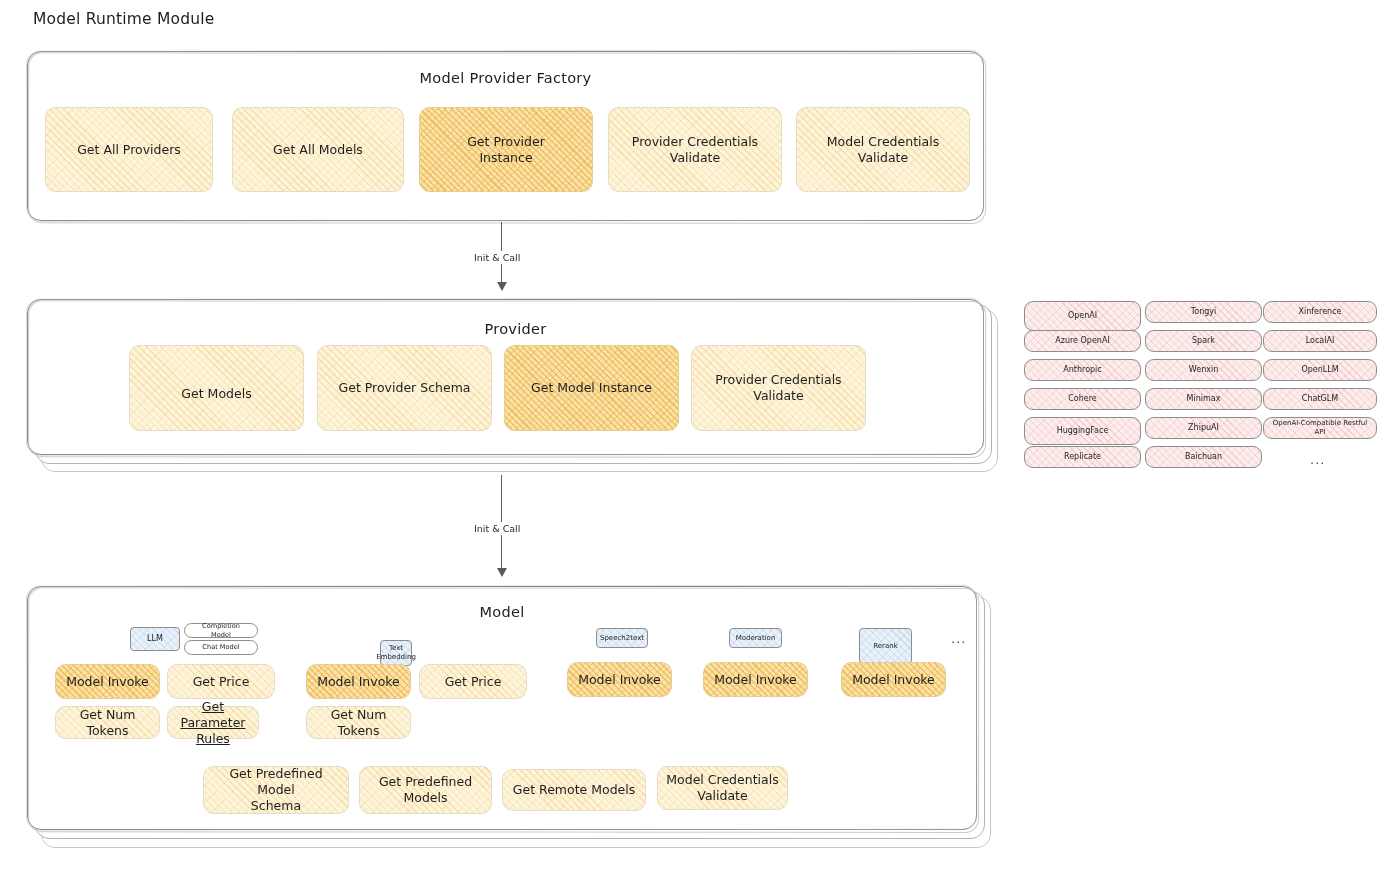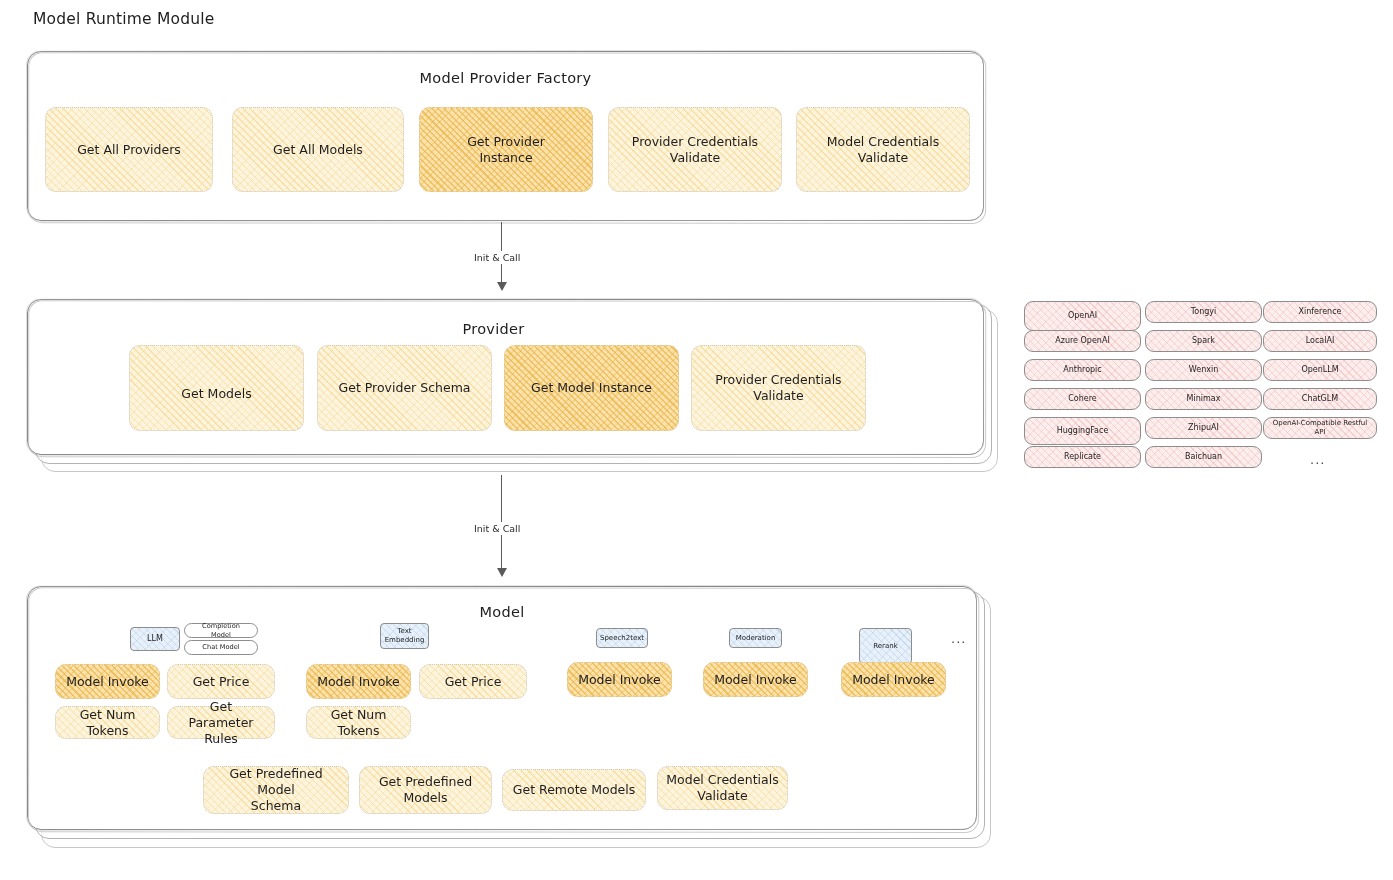--- a/index.html
+++ b/index.html
@@ -172,21 +172,21 @@
 Validate</span>
 </div>
 
 <div class="arrow-line" style="left:501px; top:222px; height:64px;"></div>
 <div class="arrow-head" style="left:497px; top:282px;"></div>
 <div class="arrow-label" style="left:470px; top:251px;">Init &amp; Call</div>
 
 <div class="stack-layer" style="left:41px; top:309px; width:957px; height:163px; opacity:.55;"></div>
 <div class="stack-layer" style="left:35px; top:304px; width:957px; height:160px; opacity:.75;"></div>
 <div class="sketch-panel" style="left:27px; top:299px; width:957px; height:156px;"></div>
-<div class="panel-title" style="left:15px; width:957px; top:321px;">Provider</div>
+<div class="panel-title" style="left:37px; width:957px; top:321px;">Provider</div>
 
 <div class="node n-yellow" style="left:129px; top:345px; width:175px; height:86px; font-size:12.5px;">
   <span style="white-space:pre-line;margin-top:12px;">Get Models</span>
 </div>
 <div class="node n-yellow" style="left:317px; top:345px; width:175px; height:86px; font-size:12.5px;">
   <span style="white-space:pre-line;">Get Provider Schema</span>
 </div>
 <div class="node n-gold" style="left:504px; top:345px; width:175px; height:86px; font-size:12.5px;">
   <span style="white-space:pre-line;">Get Model Instance</span>
 </div>
@@ -271,26 +271,26 @@
 
 <div class="node n-gold" style="left:55px; top:664px; width:105px; height:35px; font-size:12.5px;">
   <span style="white-space:pre-line;">Model Invoke</span>
 </div>
 <div class="node n-yellow" style="left:167px; top:664px; width:108px; height:35px; font-size:12.5px;">
   <span style="white-space:pre-line;">Get Price</span>
 </div>
 <div class="node n-yellow" style="left:55px; top:706px; width:105px; height:33px; font-size:12.5px;">
   <span style="white-space:pre-line;">Get Num Tokens</span>
 </div>
-<div class="node n-yellow" style="left:167px; top:706px; width:108px; height:33px; font-size:12.5px;">
+<div class="node n-yellow" style="left:167px; top:706px; width:92px; height:33px; font-size:12.5px;text-decoration:underline;">
   <span style="white-space:pre-line;">Get Parameter
 Rules</span>
 </div>
 
-<div class="node n-blue" style="left:380px; top:623px; width:49px; height:26px; font-size:7px;">
+<div class="node n-blue" style="left:380px; top:640px; width:32px; height:26px; font-size:7px;">
   <span style="white-space:pre-line;">Text
 Embedding</span>
 </div>
 <div class="node n-gold" style="left:306px; top:664px; width:105px; height:35px; font-size:12.5px;">
   <span style="white-space:pre-line;">Model Invoke</span>
 </div>
 <div class="node n-yellow" style="left:419px; top:664px; width:108px; height:35px; font-size:12.5px;">
   <span style="white-space:pre-line;">Get Price</span>
 </div>
 <div class="node n-yellow" style="left:306px; top:706px; width:105px; height:33px; font-size:12.5px;">

